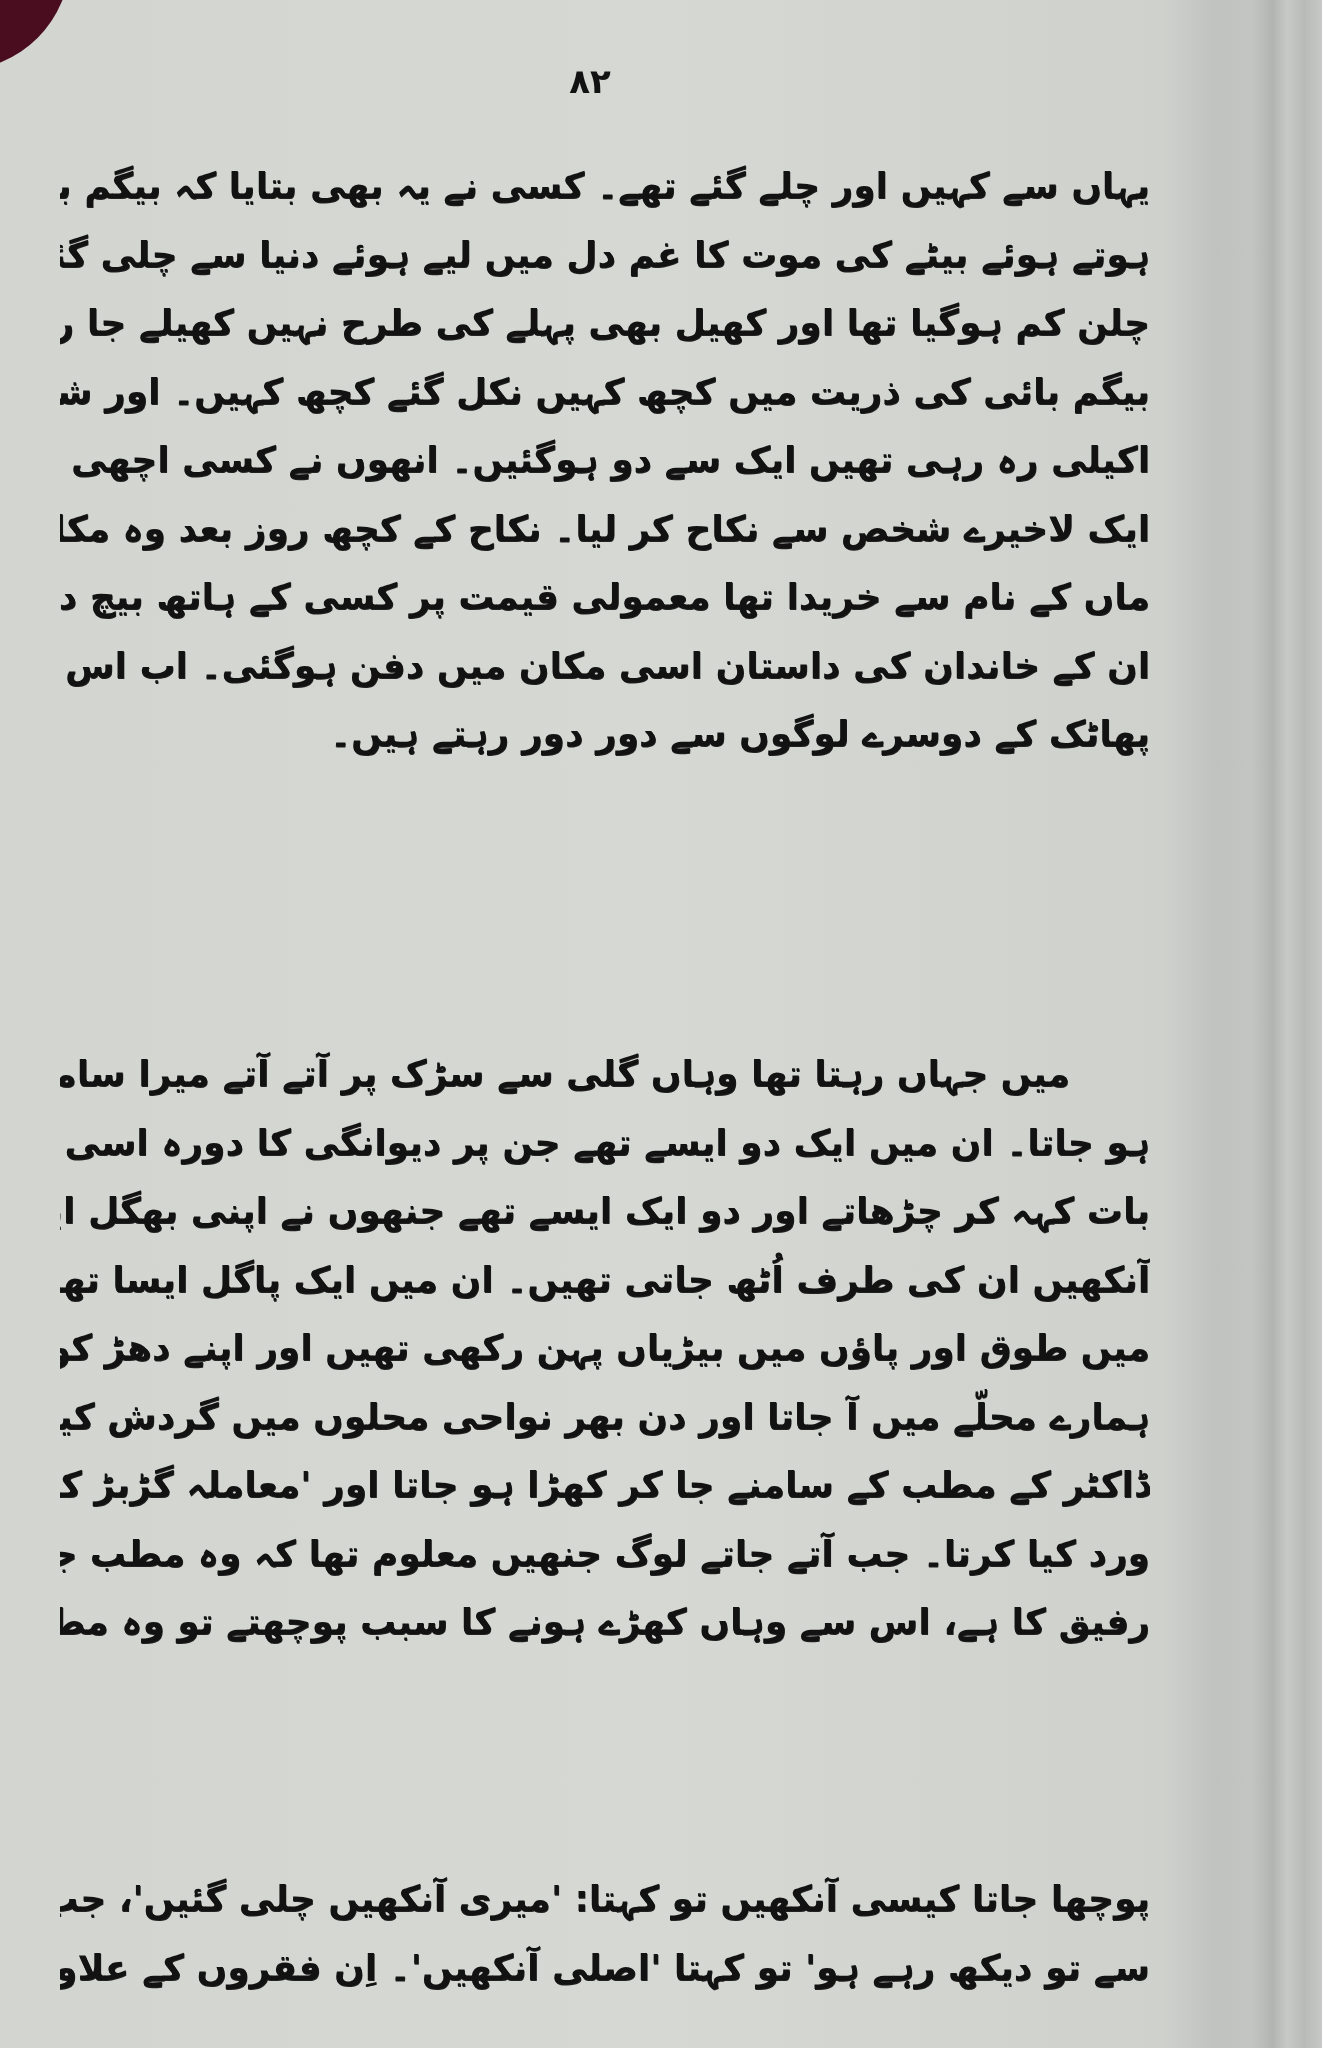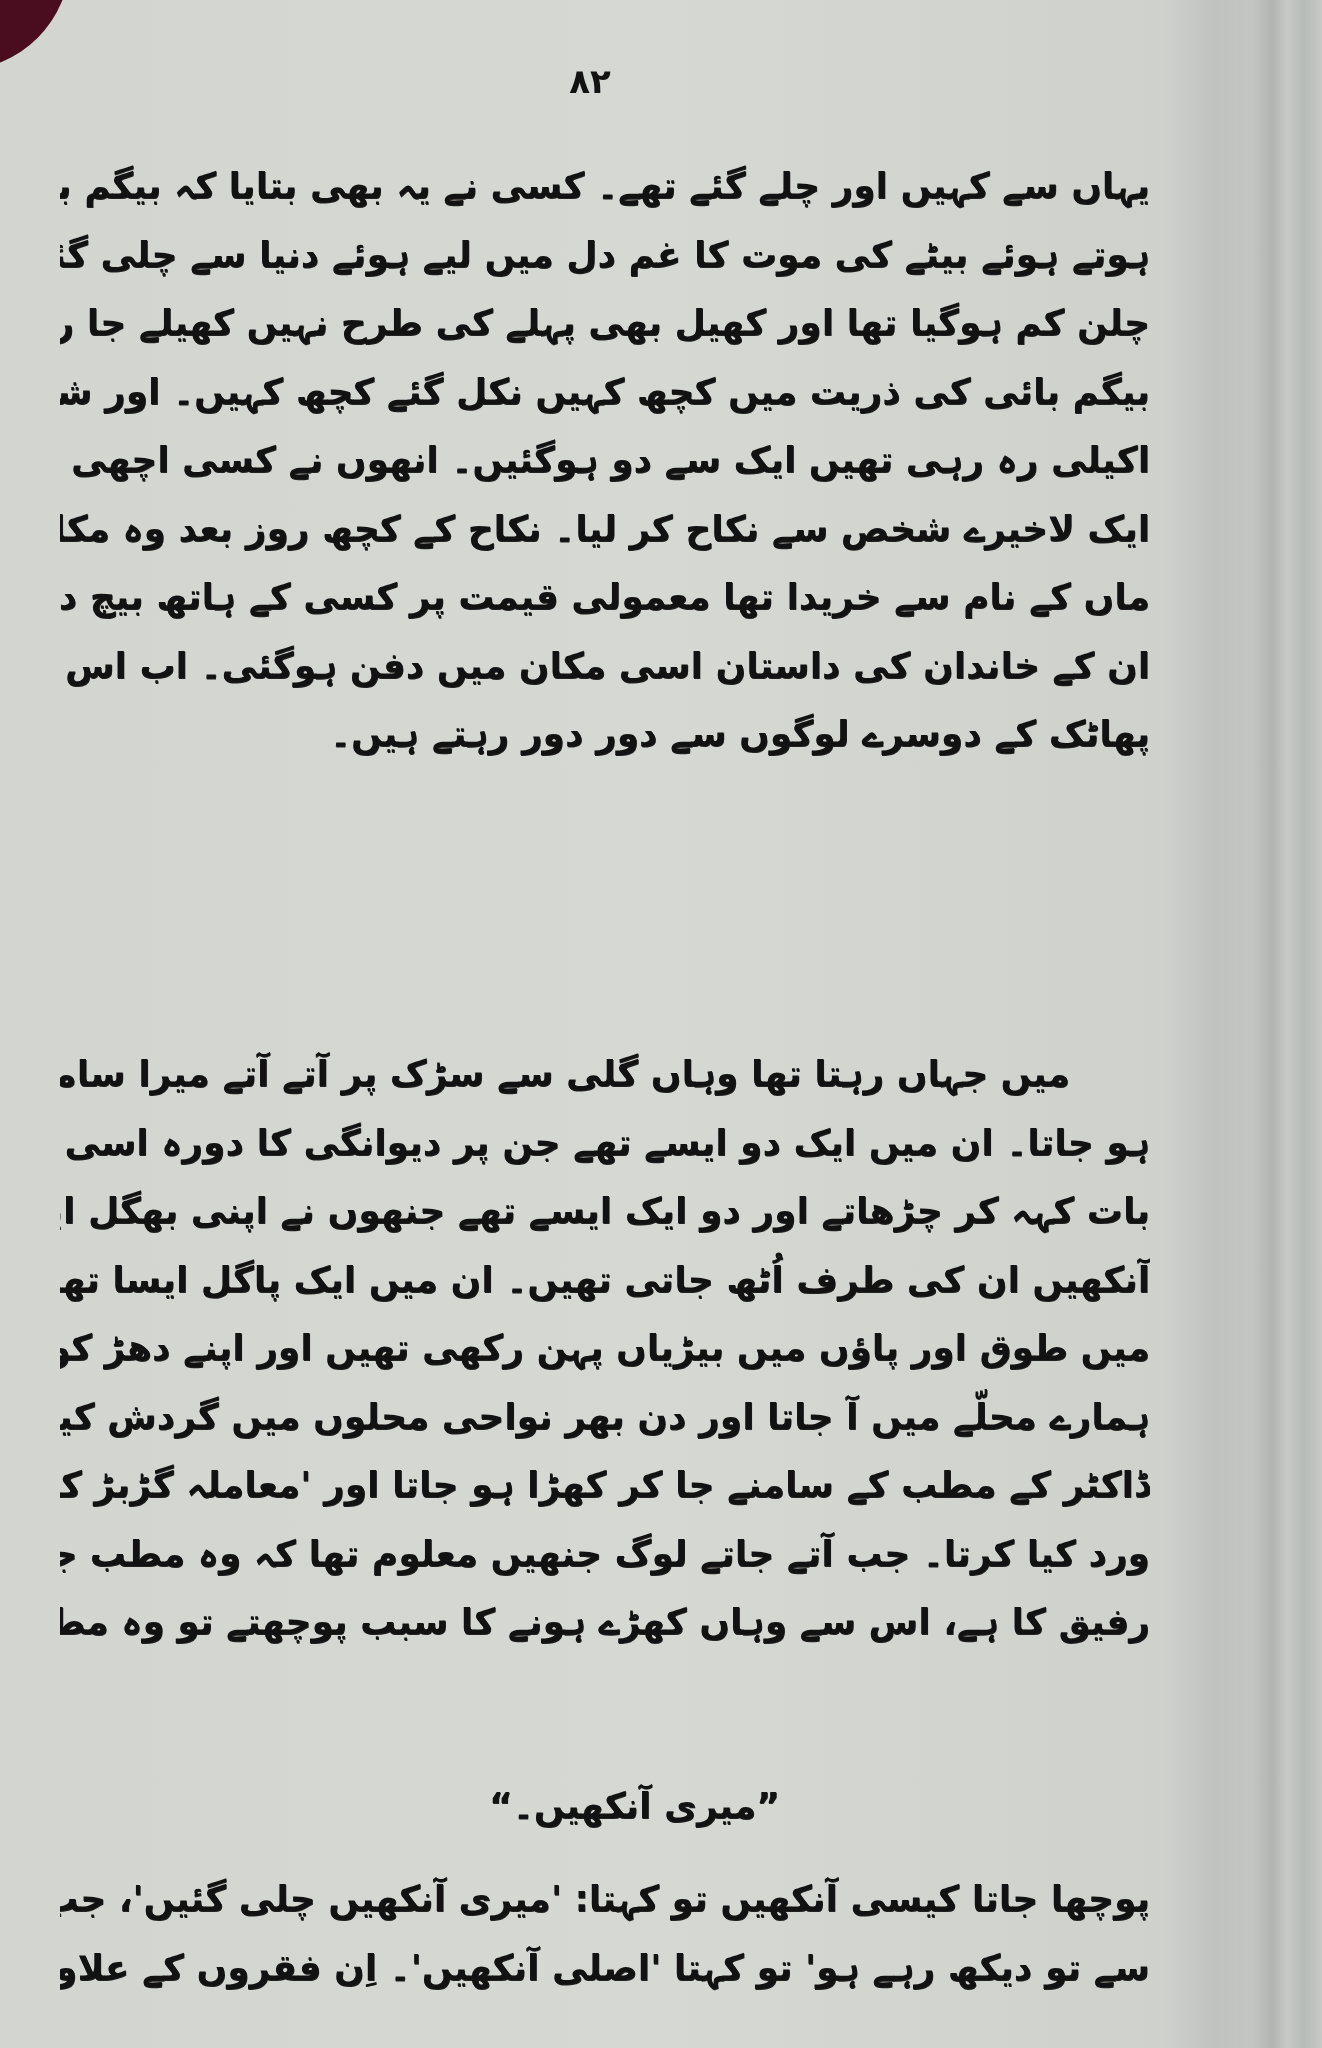--- a/index.html
+++ b/index.html
@@ -122,20 +122,19 @@
       <span class="line">ہو جاتا۔ ان میں ایک دو ایسے تھے جن پر دیوانگی کا دورہ اسی وقت پڑتا تھا جب لوگ انہیں کوئی</span>
       <span class="line">بات کہہ کر چڑھاتے اور دو ایک ایسے تھے جنھوں نے اپنی بھگل ایسی بنا رکھی تھی کہ لوگوں کی</span>
       <span class="line">آنکھیں ان کی طرف اُٹھ جاتی تھیں۔ ان میں ایک پاگل ایسا تھا جس نے جسم پر خاکی لباس، گلے</span>
       <span class="line">میں طوق اور پاؤں میں بیڑیاں پہن رکھی تھیں اور اپنے دھڑ کو زنجیروں سے جکڑ رکھا تھا۔ وہ روز صبح</span>
       <span class="line">ہمارے محلّے میں آ جاتا اور دن بھر نواحی محلوں میں گردش کیا کرتا اور شام کو آنکھوں کے ایک مشہور</span>
       <span class="line">ڈاکٹر کے مطب کے سامنے جا کر کھڑا ہو جاتا اور 'معاملہ گڑبڑ کا ہے' اور 'ڈاکٹر رفیق ڈاکٹر رفیق' کا</span>
       <span class="line">ورد کیا کرتا۔ جب آتے جاتے لوگ جنھیں معلوم تھا کہ وہ مطب جس کے سامنے وہ کھڑا ہے، ڈاکٹر</span>
       <span class="line">رفیق کا ہے، اس سے وہاں کھڑے ہونے کا سبب پوچھتے تو وہ مطب کی طرف اشارہ کر کے کہتا:</span>
     </div>
 
-    <div class="quote">”میری آنکھیں۔“</div>
 
     <div class="para p3">
       <span class="line">پوچھا جاتا کیسی آنکھیں تو کہتا: 'میری آنکھیں چلی گئیں'، جب کہا جاتا 'آنکھیں تو ہیں، اسی</span>
       <span class="line">سے تو دیکھ رہے ہو' تو کہتا 'اصلی آنکھیں'۔ اِن فقروں کے علاوہ وہ کچھ اور نہ بولتا۔ کوئی کچھ کھانے</span>
     </div>
   </div>
 </div>
 
 </body></html>

